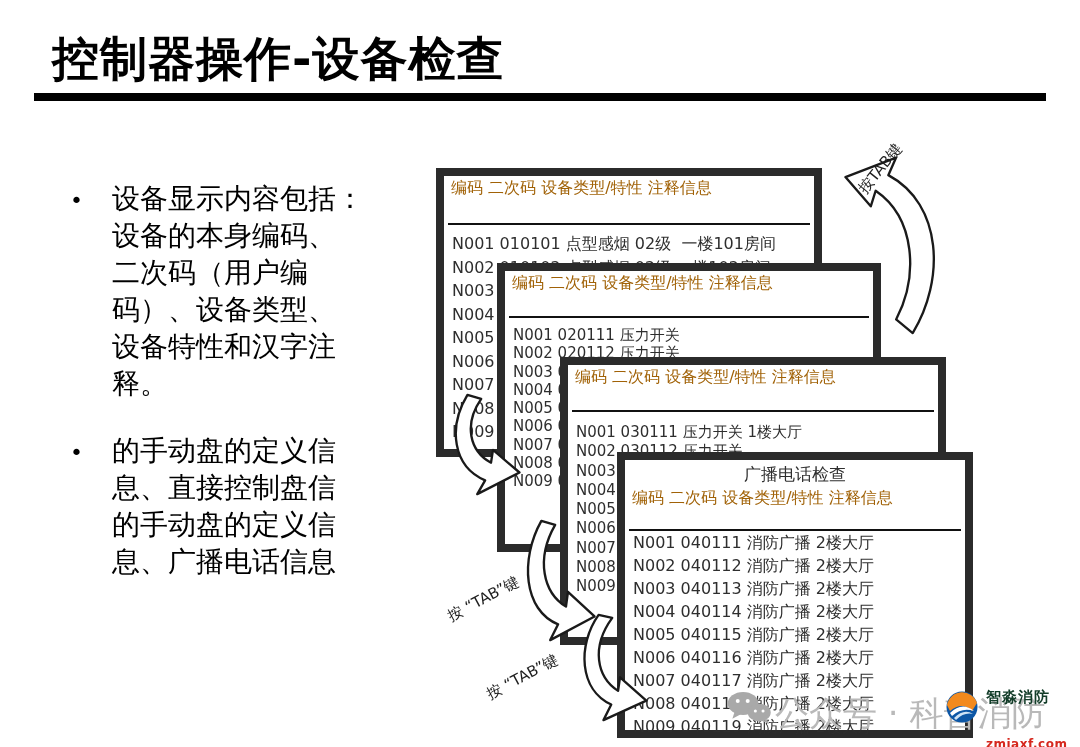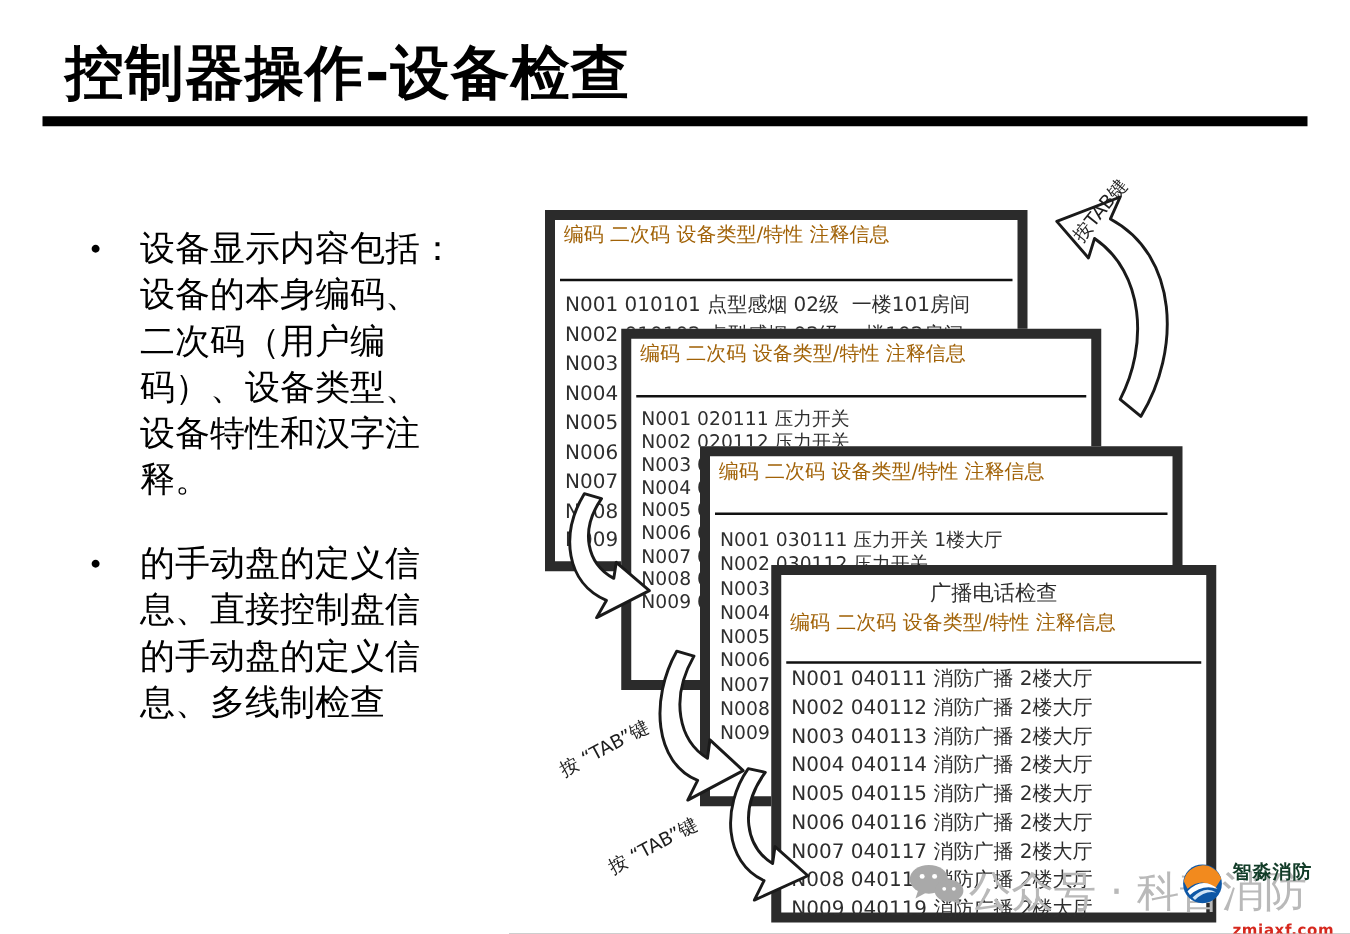--- a/index.html
+++ b/index.html
@@ -75,21 +75,21 @@
         <div>设备特性和汉字注</div>
         <div>释。</div>
       </div>
   </div>
   <div class="bullet b2">
     <span class="dot">•</span>
     <div class="blines">
         <div>的手动盘的定义信</div>
         <div>息、直接控制盘信</div>
         <div>的手动盘的定义信</div>
-        <div>息、多线制检查</div>
+        <div>息、广播电话信息</div>
       </div>
   </div>
 
   <div class="panel p1">
     <div class="phead">编码 二次码 设备类型/特性 注释信息</div>
     <div class="prule"></div>
     <div class="prows"><div class="row">N001 010101 点型感烟 02级  一楼101房间</div><div class="row">N002 010102 点型感烟 02级 一楼102房间</div><div class="row">N003 0</div><div class="row">N004 0</div><div class="row">N005 0</div><div class="row">N006 0</div><div class="row">N007 0</div><div class="row">N008 0</div><div class="row">N009 0</div></div>
   </div>
 
   <div class="panel p2">

